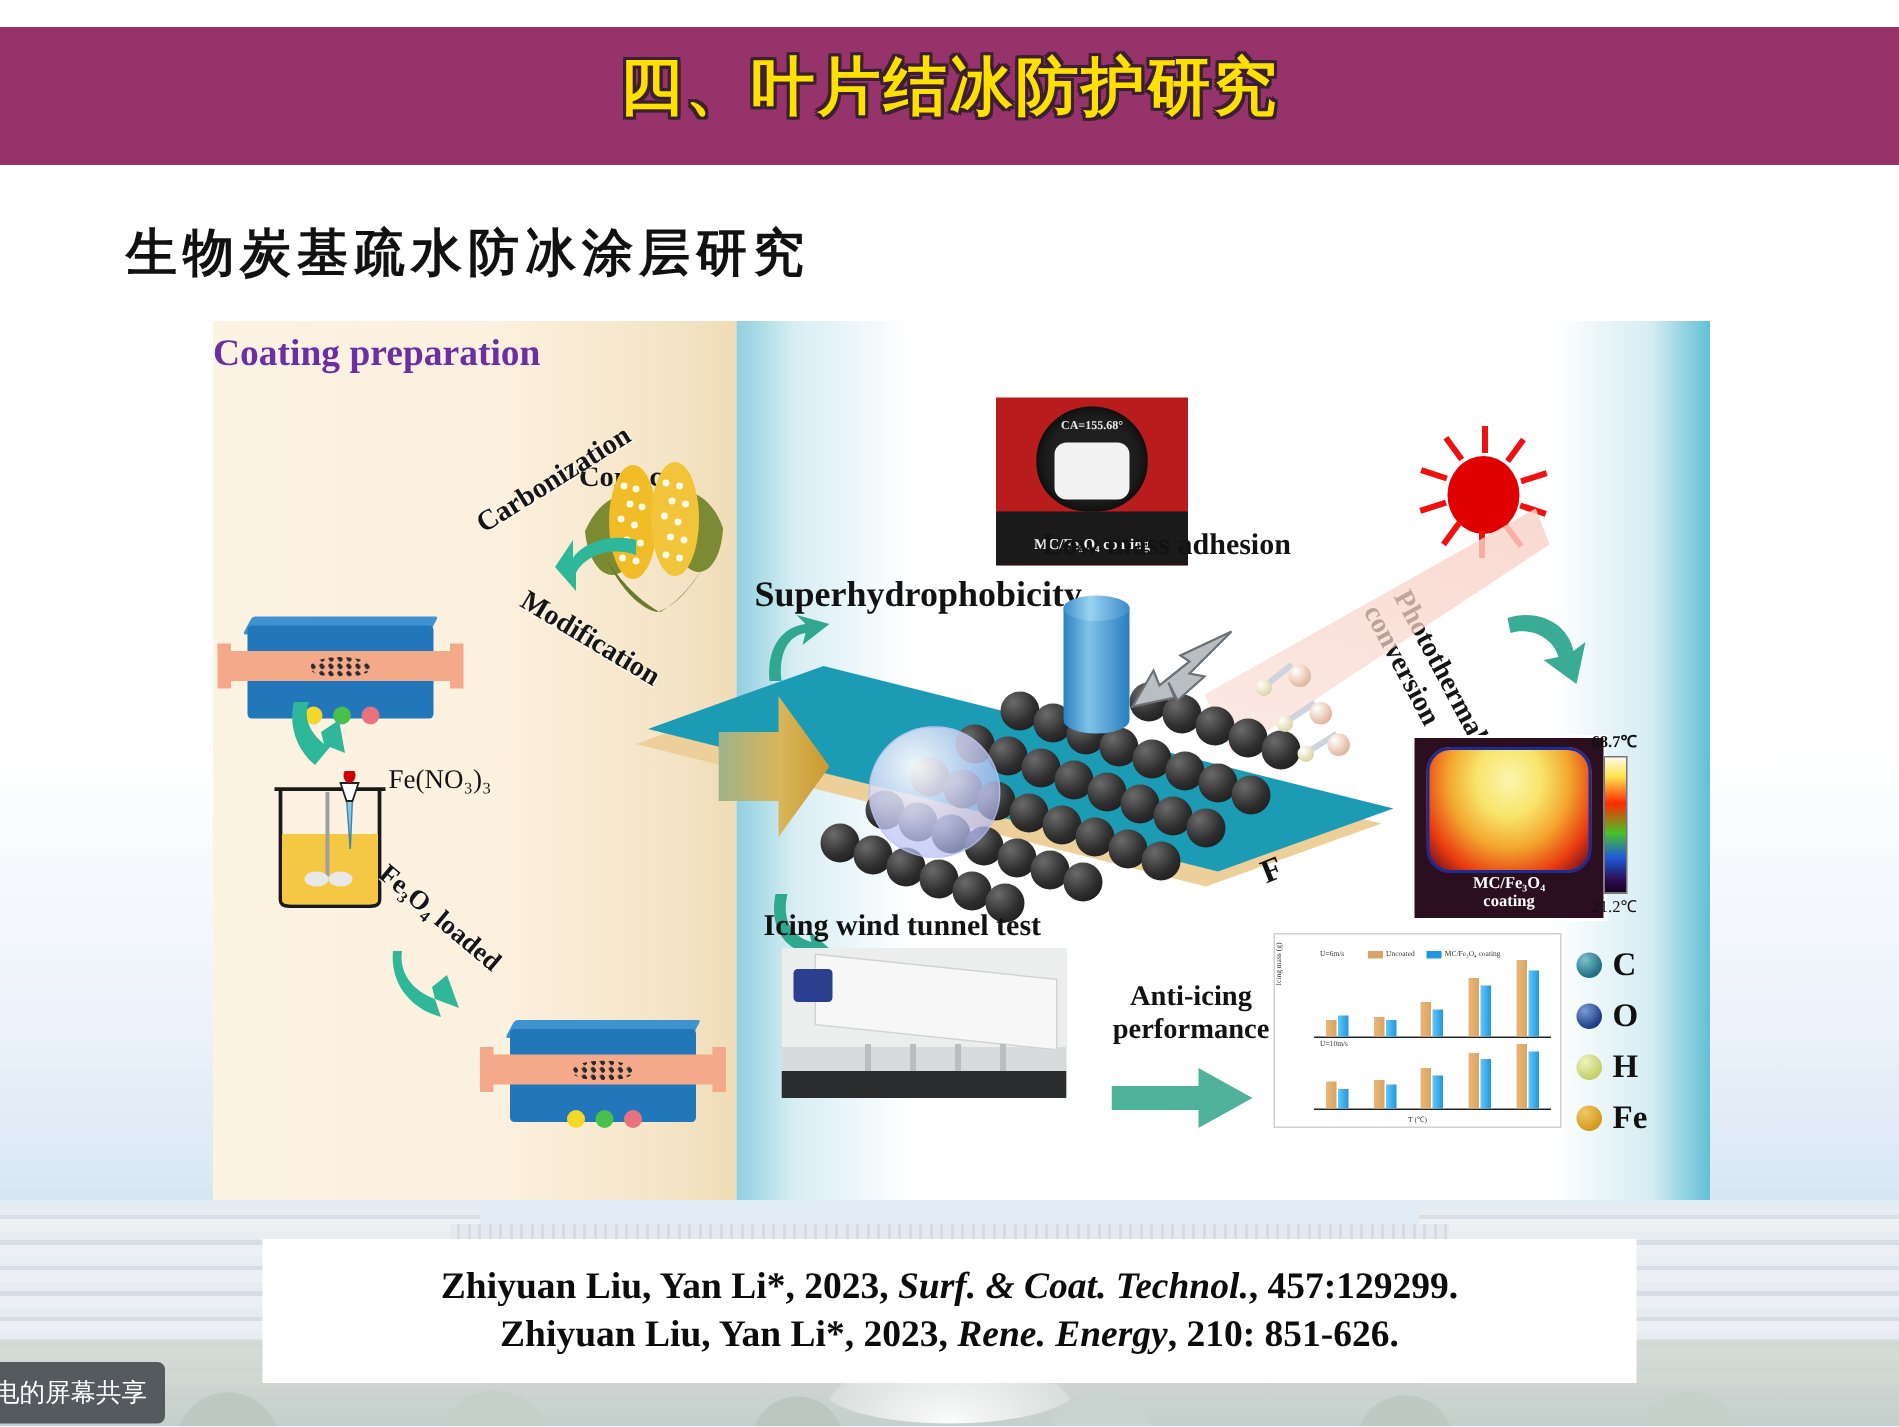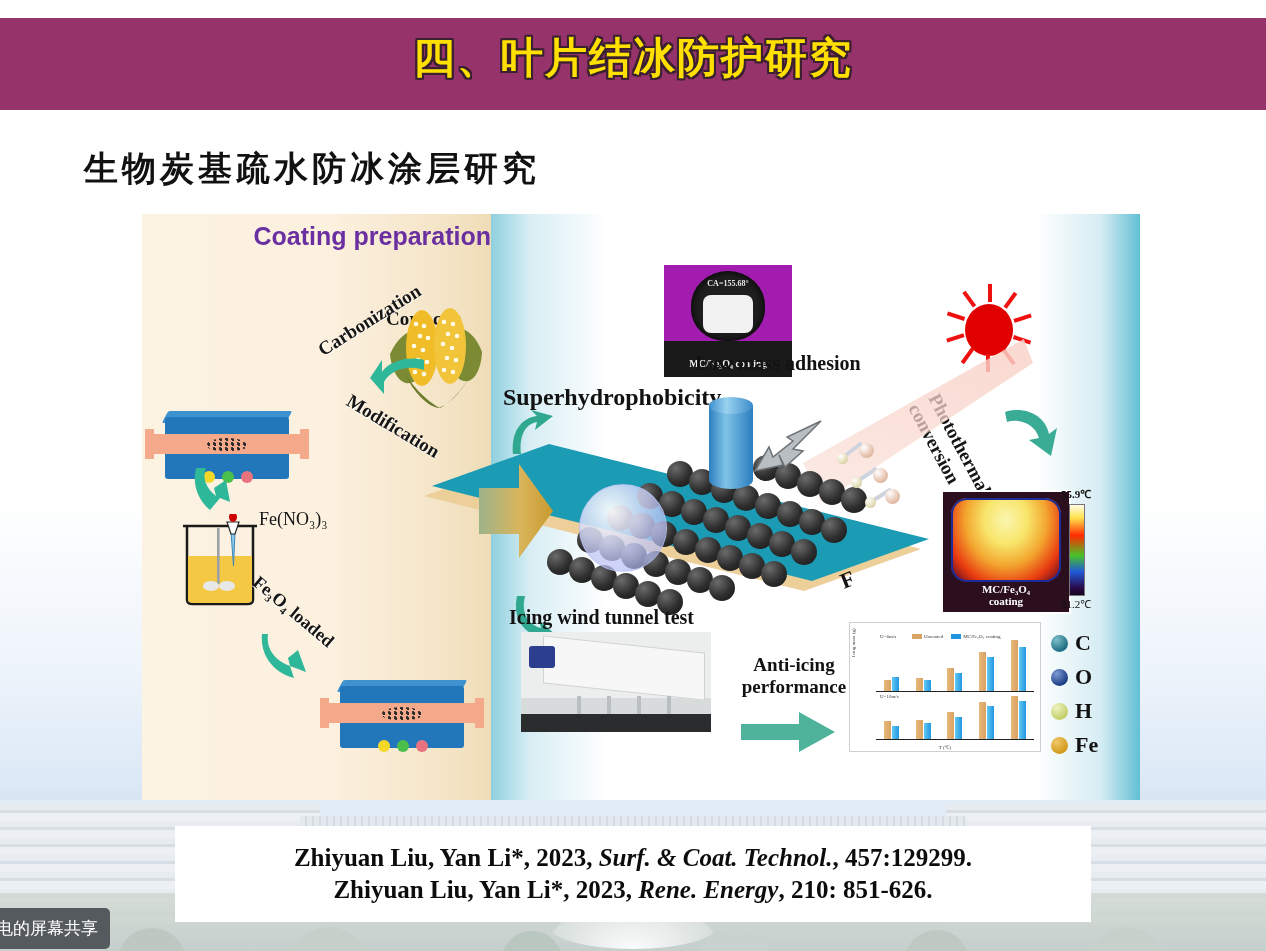--- a/index.html
+++ b/index.html
@@ -62,22 +62,22 @@
     position:absolute;left:84px;top:146px;font-size:34px;color:#111;
     font-family:"DejaVu Serif",serif;font-weight:600;letter-spacing:4px;
   }
 
   
   #figure{position:absolute;left:142px;top:214px;width:998px;height:586px;background:#fff;}
 
   
   #panel-left{position:absolute;left:0;top:0;width:349px;height:586px;
     background:linear-gradient(90deg,#fdf3e3 0%,#fcf0de 55%,#f4e4c6 88%,#efdcb6 100%);}
-  #panel-left-title{position:absolute;left:0;right:0;top:8px;text-align:right;
-    font-size:25px;font-weight:bold;color:#6a2fa0;font-family:Liberation Sans, sans-serif;padding-left:30px;}
+  #panel-left-title{position:absolute;left:0;right:0;top:8px;text-align:left;
+    font-size:25px;font-weight:bold;color:#6a2fa0;font-family:Liberation Serif, serif;}
 
   
   #panel-right{position:absolute;left:349px;top:0;width:649px;height:586px;
     background:linear-gradient(90deg,#8fd0de 0%,#d8eef4 6%,#ffffff 18%,#ffffff 84%,#d5ecf3 94%,#62c0d5 100%);}
   #panel-right-title{position:absolute;left:6px;right:10px;top:8px;text-align:center;
     font-size:25px;font-weight:bold;color:#6a2fa0;font-family:"Liberation Serif",serif;}
 
   
   #corn-label{position:absolute;left:244px;top:50px;font-size:19px;font-weight:bold;color:#141414;margin-top:44px;}
   #corn{position:absolute;left:240px;top:82px;width:110px;height:115px;}
@@ -105,21 +105,21 @@
     width:40px;height:13px;border-radius:50% 50% 40% 40%;
     background:radial-gradient(circle at 30% 30%,#2b2b2b 0 1.4px,transparent 1.6px) 0 0/6px 5px,
                radial-gradient(circle at 70% 70%,#333 0 1.2px,transparent 1.4px) 3px 2px/6px 5px;}
   .furnace .lights{position:absolute;left:46px;bottom:6px;display:flex;gap:7px;}
   .furnace .lights i{width:12px;height:12px;border-radius:50%;display:block;}
 
   .tealarrow{position:absolute;color:#2fb79a;}
 
   
   #ca-image{position:absolute;left:170px;top:48px;width:128px;height:112px;background:#ffffff;padding:3px;}
-  #ca-inner{position:relative;width:100%;height:100%;background:#a21caf;overflow:hidden;}
+  #ca-inner{position:relative;width:100%;height:100%;background:#b91c1c;overflow:hidden;}
   #ca-drop{position:absolute;left:50%;top:6px;transform:translateX(-50%);width:74px;height:70px;
     border-radius:50% 50% 46% 46%;background:#1f1f1f;box-shadow:inset 0 0 10px #000;}
   #ca-drop:after{content:"";position:absolute;left:12px;top:24px;width:50px;height:38px;
     background:#f2f2f2;border-radius:8px;}
   #ca-label{position:absolute;left:0;right:0;top:14px;text-align:center;font-size:8px;color:#e8e8e8;font-weight:bold;}
   #ca-surface{position:absolute;left:0;right:0;bottom:0;height:36px;background:#1a1a1a;}
   #ca-caption{position:absolute;left:0;right:0;bottom:8px;text-align:center;font-size:10px;color:#f0f0f0;font-weight:bold;}
 
   #superhydro{position:absolute;left:12px;top:170px;font-size:24px;font-weight:bold;color:#121212;}
   #low-icing{position:absolute;left:204px;top:138px;font-size:20px;font-weight:bold;color:#121212;}
@@ -493,21 +493,21 @@
     <div id="thermal">
       <div id="thermal-inner">
         <div id="thermal-heat"></div>
         <div id="thermal-cap">
           <span>MC/Fe₃O₄</span><br>
           <span>coating</span>
         </div>
       </div>
     </div>
     <div id="tbar"></div>
-    <div id="tmax">55.9℃</div>
+    <div id="tmax">68.7℃</div>
     <div id="tmin">21.2℃</div>
 
     <div id="wind-title">Icing wind tunnel test</div>
     <div id="wind-photo">
       <div class="wall"></div>
       <div class="duct"></div>
       <div class="inlet"></div>
       <div class="legs"></div>
       <div class="floor"></div>
     </div>

